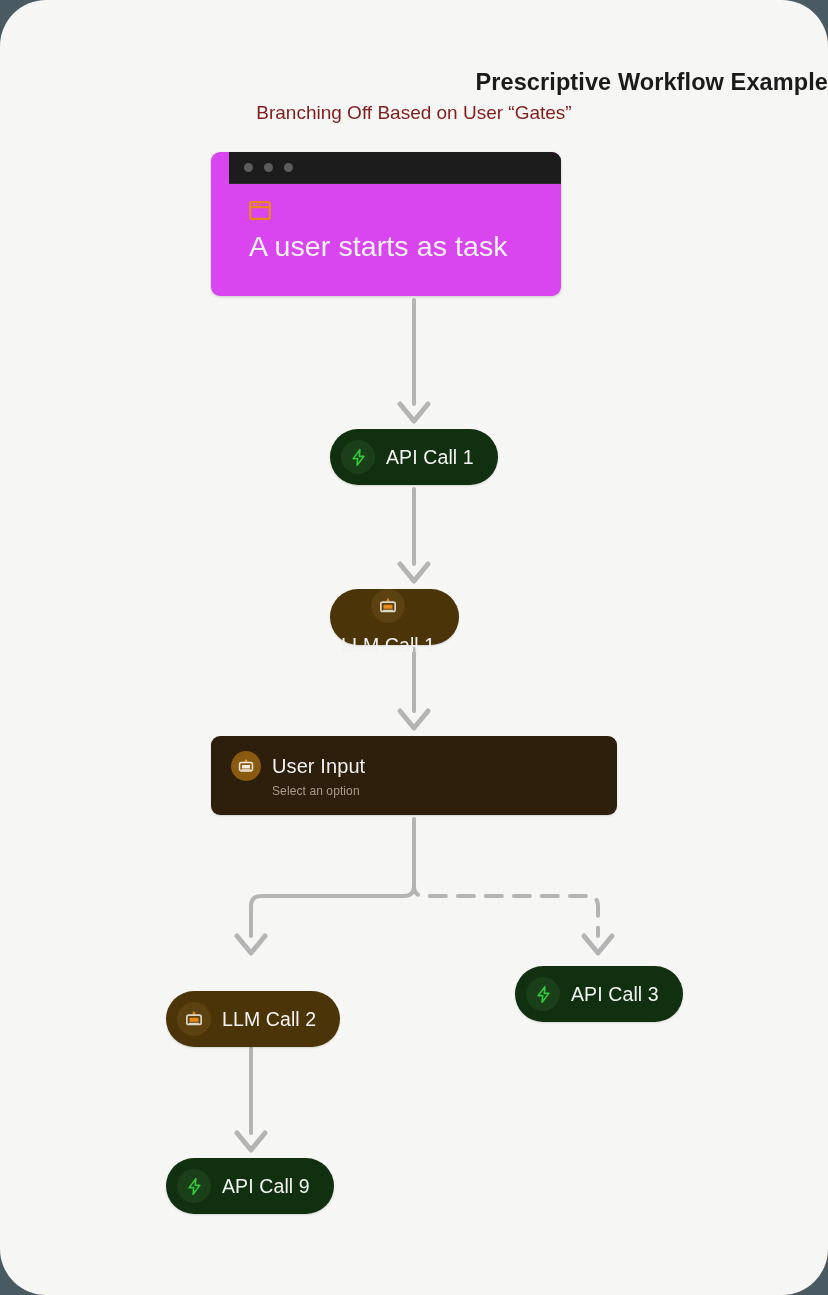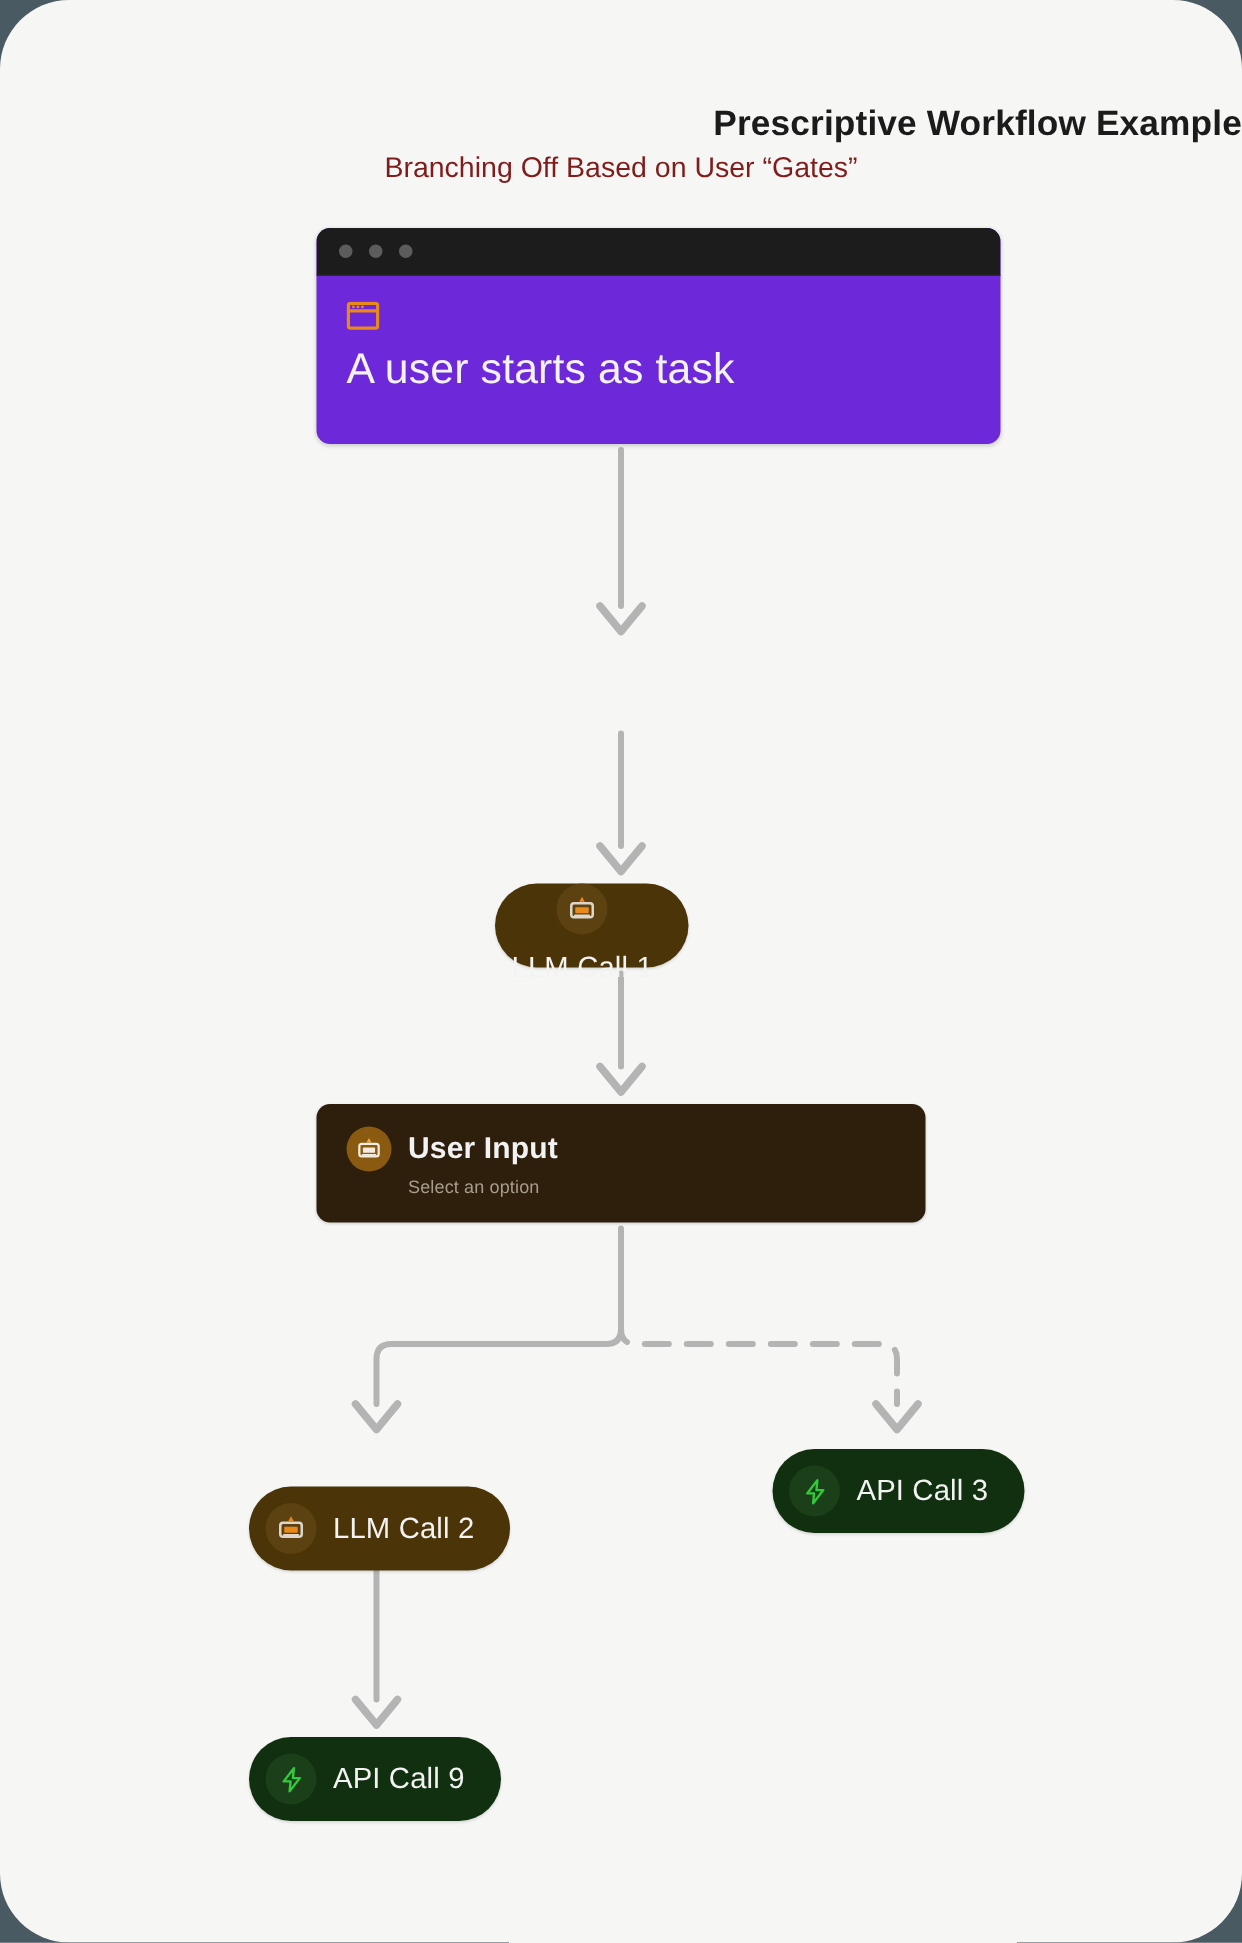--- a/index.html
+++ b/index.html
@@ -44,26 +44,27 @@
     font-weight: normal;
     color: #7f1d1d;
     line-height: 1.3;
   }
 
   
   #start-card {
     position: absolute;
     left: 211px;
     top: 152px;
-    width: 456px;
+    width: 350px;
     height: 144px;
-    background: #6d28d9;
+    background: #d946ef;
     border-radius: 9px;
     overflow: hidden;
     box-shadow: 0 1px 3px rgba(0,0,0,.18);
+    padding-left: 18px;
   }
   #start-titlebar {
     height: 32px;
     background: #1c1c1c;
     border-bottom: 1px solid #2b2b2b;
     display: flex;
     align-items: center;
     padding-left: 15px;
     gap: 11px;
   }
@@ -121,21 +122,21 @@
     position: absolute;
     left: 211px;
     top: 736px;
     width: 406px;
     height: 79px;
     background: #2d1f0c;
     border-radius: 9px;
     padding: 15px 20px 0 20px;
     box-shadow: 0 1px 2px rgba(0,0,0,.14);
   }
-  #ui-row { display: flex; align-items: center; gap: 11px; font-weight: bold; }
+  #ui-row { display: flex; align-items: center; gap: 11px; }
   #ui-badge {
     width: 30px; height: 30px; border-radius: 50%;
     background: #8a5a10;
     display: flex; align-items: center; justify-content: center;
     flex: 0 0 30px;
   }
   #ui-title { font-size: 20px; color: #f2f2f2; letter-spacing: .1px; }
   #ui-sub {
     margin-left: 41px;
     margin-top: 3px;
@@ -198,20 +199,28 @@
         <rect x="1.2" y="1.2" width="19.6" height="16.6" rx="1.6" fill="none" stroke="#e8891c" stroke-width="2.2"></rect>
         <path d="M1.2,6.2 H20.8" stroke="#e8891c" stroke-width="2.2"></path>
         <circle cx="4.6" cy="3.6" r="0.95" fill="#e8891c"></circle>
         <circle cx="7.6" cy="3.6" r="0.95" fill="#e8891c"></circle>
         <circle cx="10.6" cy="3.6" r="0.95" fill="#e8891c"></circle>
       </svg>
       <div id="start-text">A user starts as task</div>
     </div>
   </div>
 
+  <div id="node-api1" class="pill api">
+    <span class="badge api">
+      <svg width="19" height="19" viewBox="0 0 24 24" xmlns="http://www.w3.org/2000/svg">
+        <path d="M13.8 2.2 L5.2 13.4 H11 L10.2 21.8 L18.8 10.6 H13 Z" fill="none" stroke="#34c93c" stroke-width="2" stroke-linejoin="round"></path>
+      </svg>
+    </span>
+    <span class="label">API Call 1</span>
+  </div>
 
   <div id="node-llm1" class="pill llm">
     <span class="badge llm">
       <svg width="20" height="20" viewBox="0 0 24 24" xmlns="http://www.w3.org/2000/svg">
         <path d="M12 2.2 L9.8 6.2 H14.2 Z" fill="#e8891c"></path>
         <rect x="3.4" y="7.4" width="17.2" height="11.2" rx="2.2" fill="none" stroke="#ded7c9" stroke-width="2"></rect>
         <rect x="6.6" y="10.6" width="10.8" height="4.8" rx="0.8" fill="#e8891c"></rect>
         <path d="M6.4 17.2 H17.6" stroke="#ded7c9" stroke-width="1.7" stroke-linecap="round"></path>
       </svg>
     </span>

